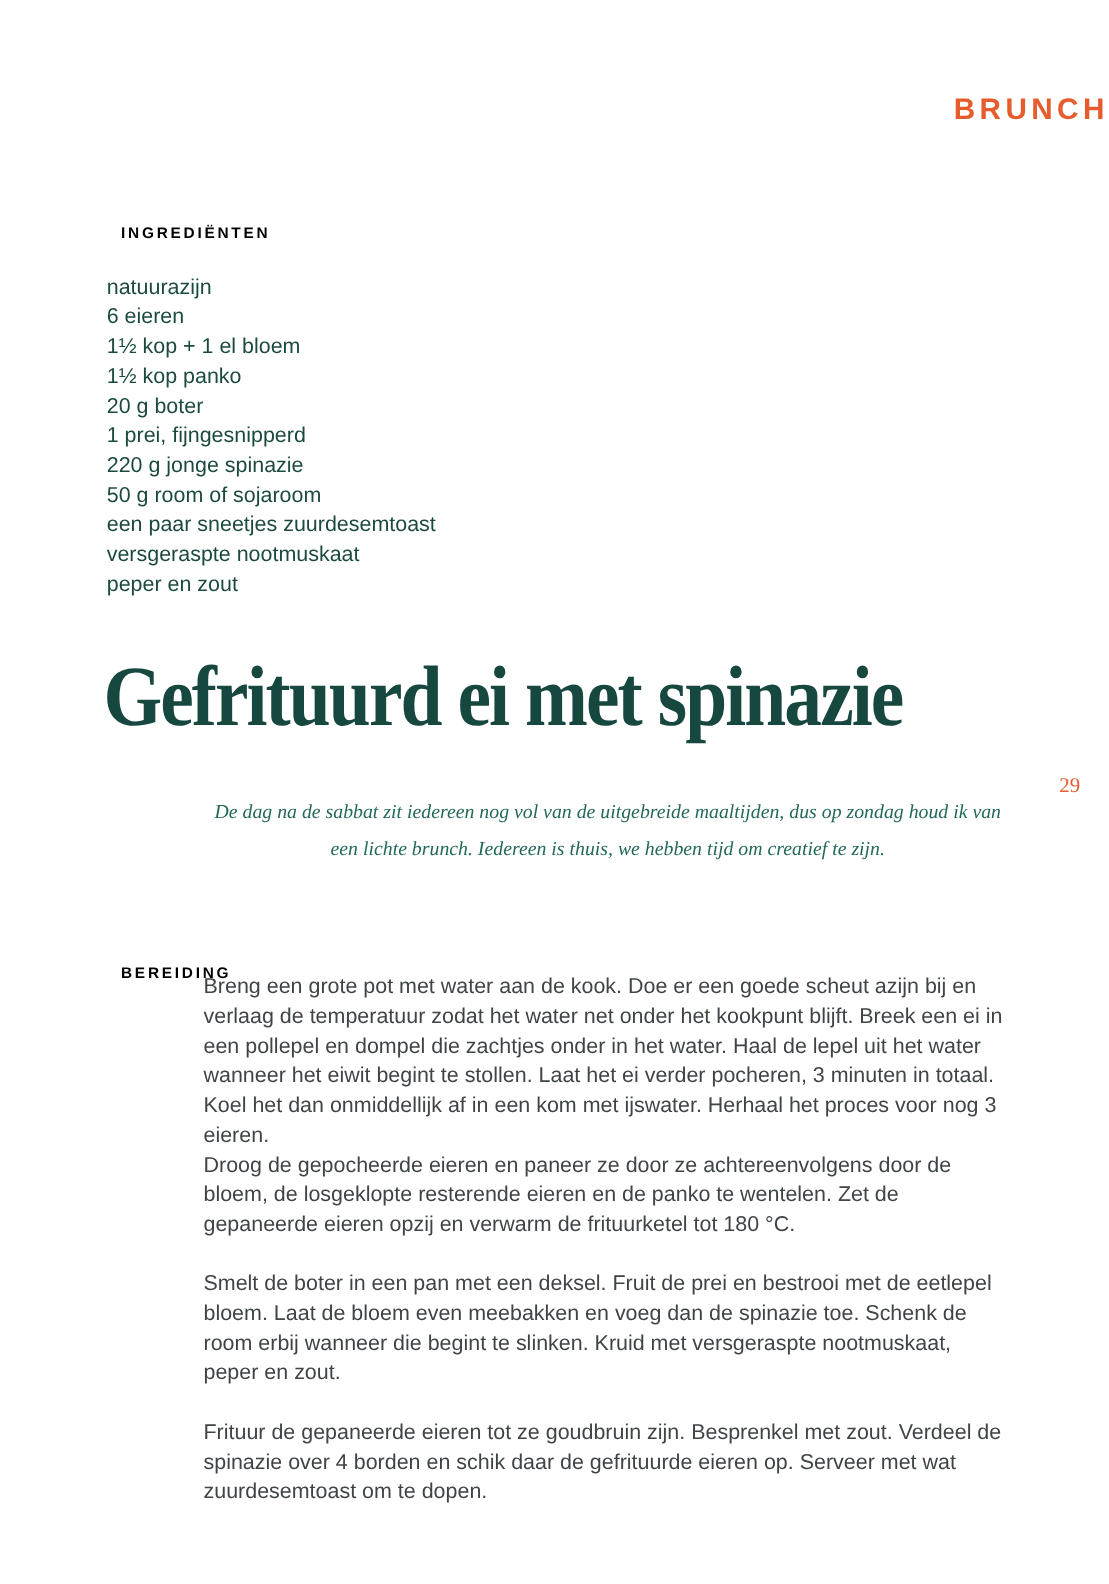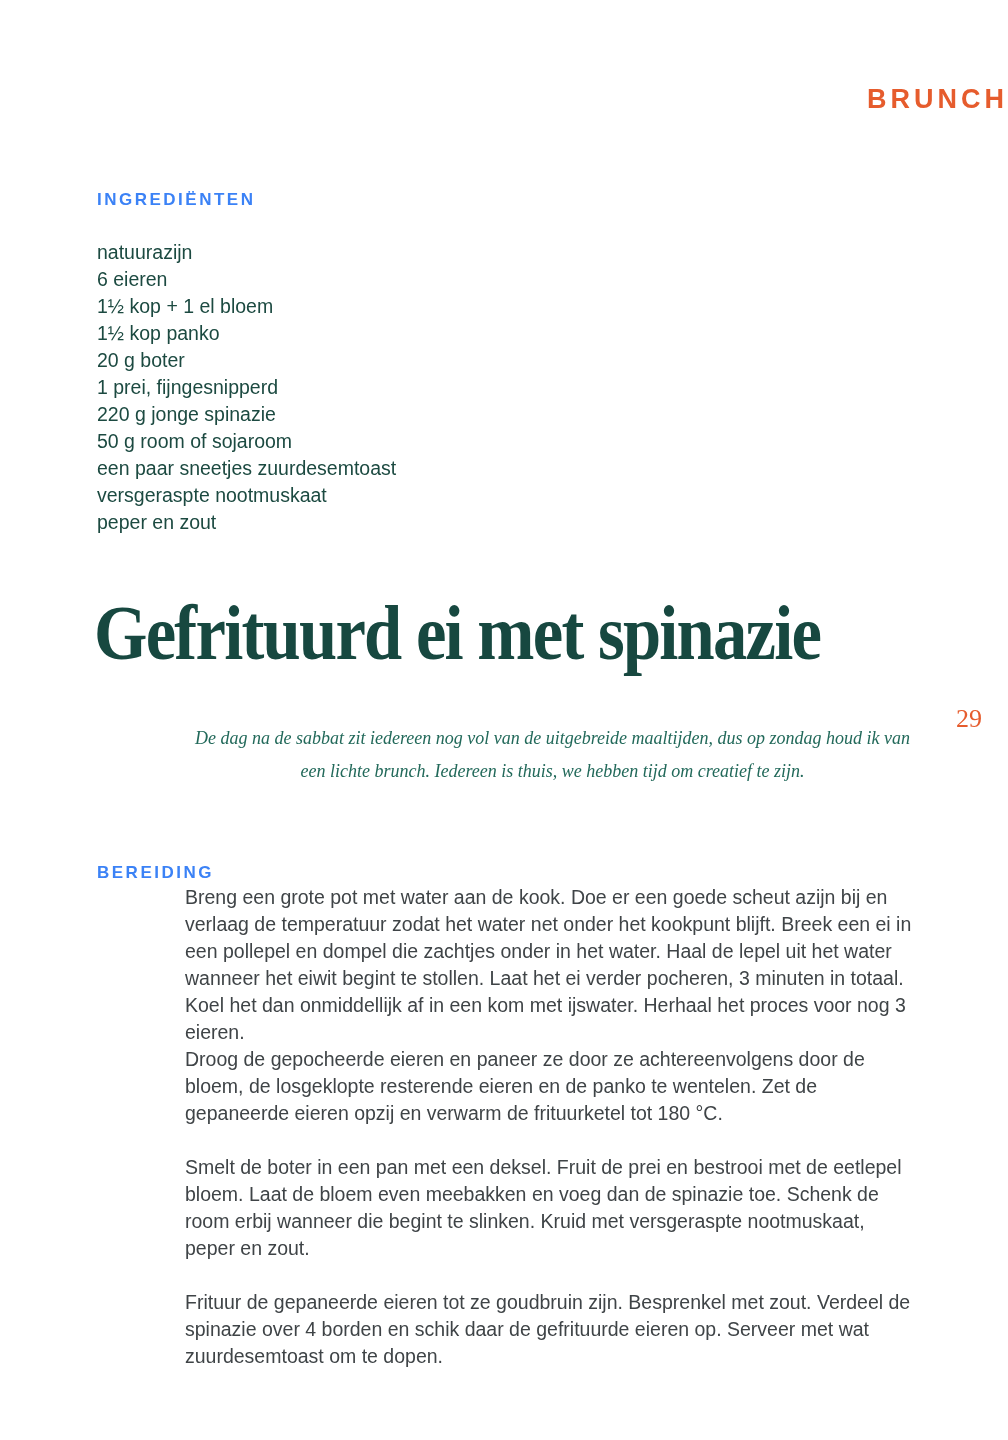--- a/index.html
+++ b/index.html
@@ -30,25 +30,25 @@
   }
 
   
   .ingredients {
     position: absolute;
     left: 97px;
     top: 190px;
     width: 420px;
   }
   .section-heading {
-    font-size: 17px;
+    font-size: 14px;
     font-weight: bold;
     letter-spacing: 2.5px;
-    color: #3b82f6;
-    margin: 0;
+    color: #000000;
+    margin: 13px;
   }
   .ingredients ul {
     list-style: none;
     margin: 29px 0 0 0;
     padding: 0;
   }
   .ingredients li {
     font-size: 19.5px;
     line-height: 27px;
     color: #1c4a41;
@@ -70,21 +70,21 @@
     transform: scaleX(0.88);
     transform-origin: left top;
   }
 
   
   .page-number {
     position: absolute;
     top: 704px;
     right: 26px;
     font-family: "Liberation Serif", serif;
-    font-size: 26px;
+    font-size: 19px;
     color: #e65c2d;
   }
 
   
   .intro {
     position: absolute;
     left: 185px;
     top: 722px;
     width: 735px;
     margin: 0;

